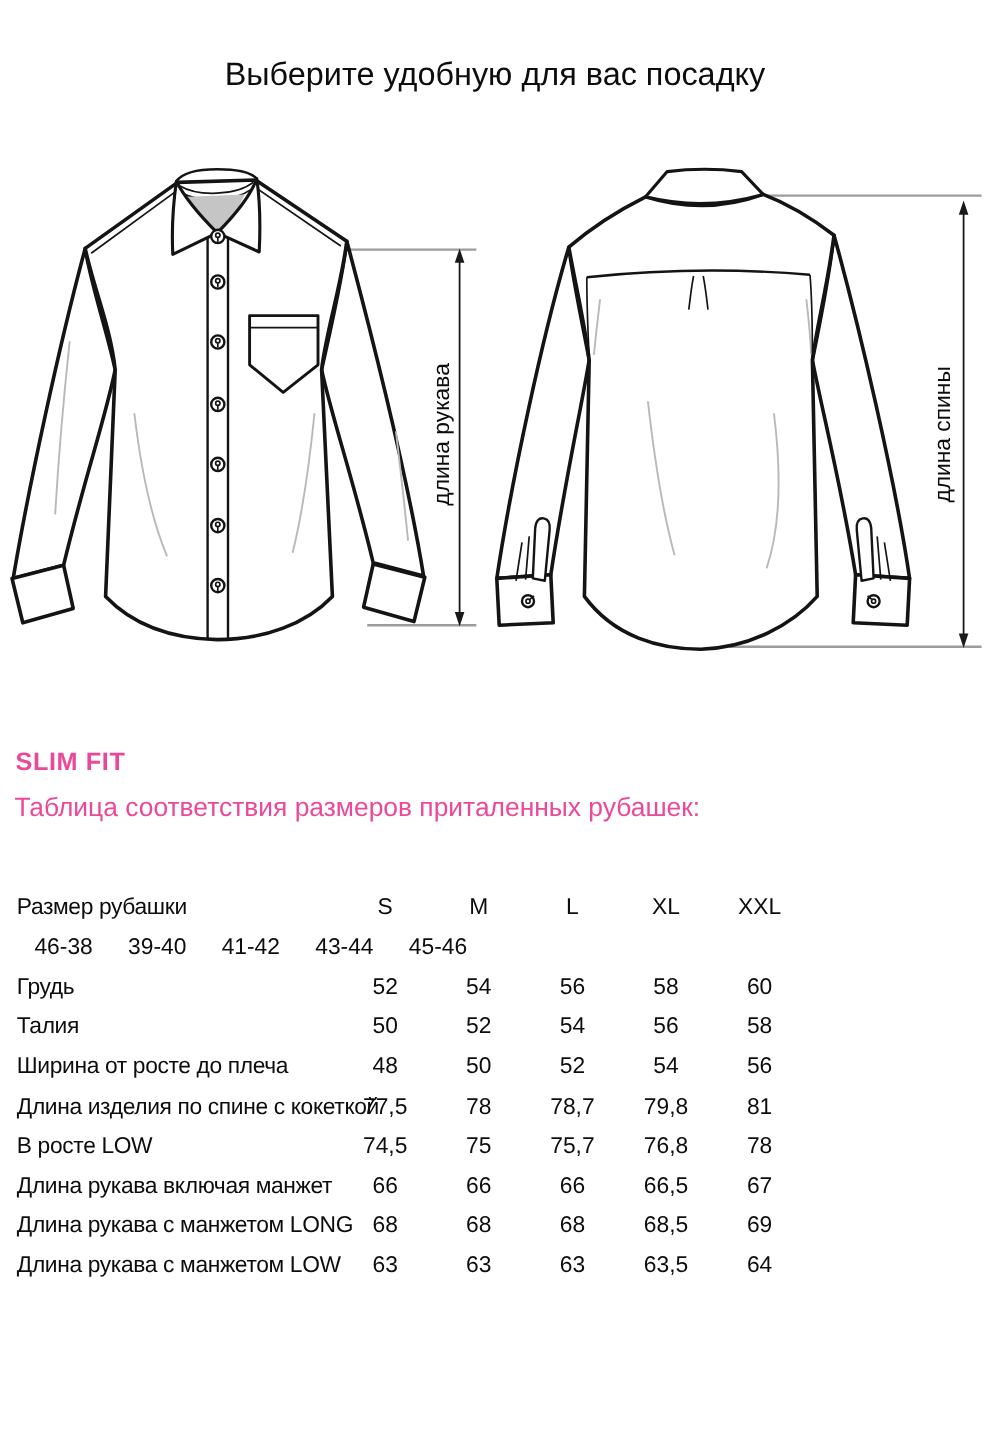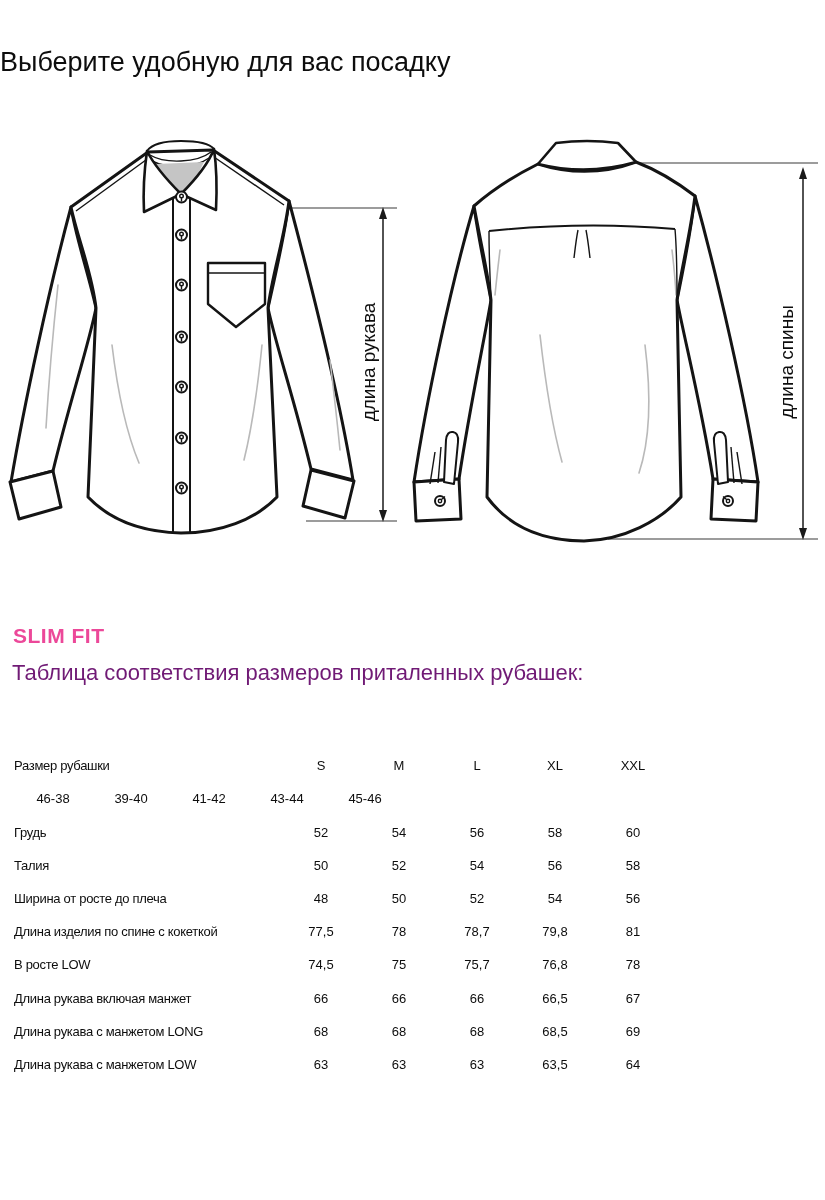--- a/index.html
+++ b/index.html
@@ -1,24 +1,24 @@
 <!DOCTYPE html>
 <html><head>
 <meta charset="utf-8">
 <style>
   html,body{margin:0;padding:0;background:#fff;}
   #page{position:relative;width:825px;height:1200px;background:#fff;overflow:hidden;
         font-family:"Liberation Sans","DejaVu Sans",sans-serif;color:#000;}
   .abs{position:absolute;}
-  .title{top:47px;left:0;width:825px;font-size:27px;color:#0d0d0d;}
+  .title{top:47px;left:0;width:825px;text-align:center;font-size:27px;color:#0d0d0d;}
   .vlabel{font-size:19px;color:#0d0d0d;white-space:nowrap;transform:translate(-50%,-50%) rotate(-90deg);}
   .heading{top:624px;left:13px;font-size:21px;font-weight:bold;letter-spacing:0.5px;color:#ec4899;}
-  .intro{top:660px;left:12px;font-size:22px;color:#701a75;}
+  .intro{top:660px;left:12px;font-size:22px;color:#ec4899;}
   .size-table{top:740px;left:14px;width:680px;}
-  .t-row{display:flex;align-items:flex-end;height:33.2px;font-size:13px;color:#0d0d0d;}
+  .t-row{display:flex;align-items:center;height:33.2px;font-size:19px;color:#0d0d0d;}
   .t-label{width:268px;white-space:nowrap;letter-spacing:-0.3px;}
   .t-cell{width:78px;text-align:center;}
   svg{display:block;}
   .outline{fill:#ffffff;stroke:#141414;stroke-width:3;stroke-linejoin:round;}
   .line2{fill:none;stroke:#141414;stroke-width:2;}
   .thin{fill:none;stroke:#141414;stroke-width:1.4;}
   .crease{fill:none;stroke:#b9b9b9;stroke-width:1.6;stroke-linecap:round;}
   .extline{stroke:#9c9c9c;stroke-width:2;}
   .dim{stroke:#1a1a1a;stroke-width:1.5;}
   .dimhead{fill:#1a1a1a;stroke:none;}

